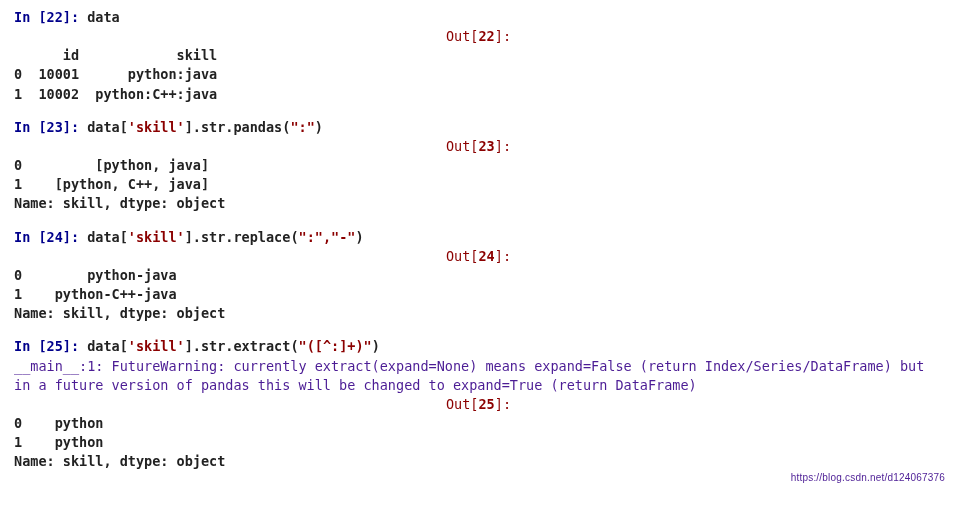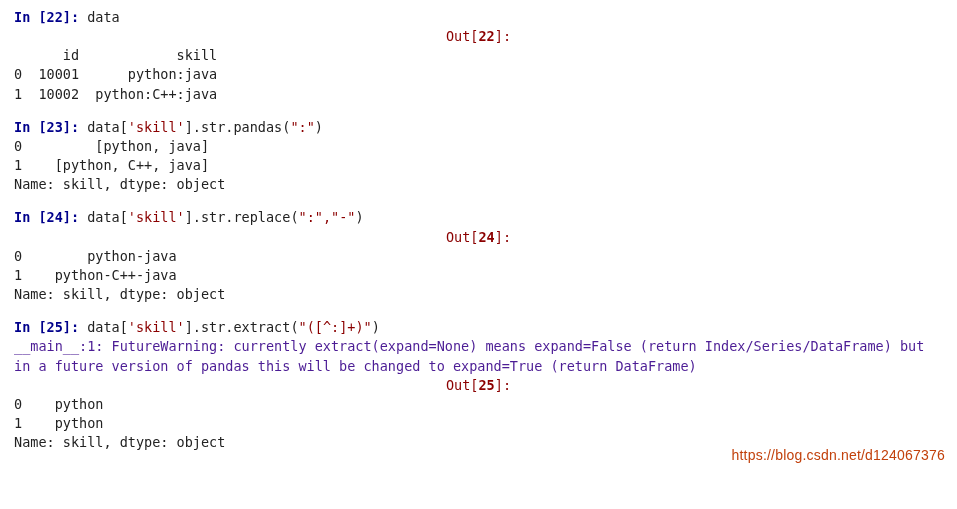--- a/index.html
+++ b/index.html
@@ -13,47 +13,48 @@
     width: 957px;
     box-sizing: border-box;
     position: relative;
   }
   .cell { margin-bottom: 14px; }
   .prompt-in, .prompt-out { white-space: pre; text-align: center; }
   .prompt-in .lbl { color: #00008b; font-weight: bold; }
   .prompt-in .num { color: #00008b; font-weight: bold; }
   .prompt-out .lbl { color: #8b0000; font-weight: normal; }
   .prompt-out .num { color: #8b0000; font-weight: bold; }
-  .code, .out { white-space: pre; color: #222; }
+  .code, .out { white-space: pre; color: #222; font-weight: bold; }
   .str { color: #8b0000; margin-top: 40px; }
   .warn { white-space: pre-wrap; color: #4c1d95; }
   .watermark {
     position: absolute;
     right: 12px;
     bottom: 8px;
-    color: #c2410c;
+    color: #4c1d95;
     font-family: Arial, sans-serif;
-    font-size: 14px;
+    font-size: 10px;
     letter-spacing: 0.2px;
     user-select: none;
   }
 </style>
 </head>
 <body>
 
 <div id="root">
     <div class="cell">
       <div><span class="prompt-in"><span class="lbl">In [</span><span class="num">22</span><span class="lbl">]: </span></span><span class="code"><span>data</span></span></div>
       <div class="prompt-out"><span class="lbl">Out[</span><span class="num">22</span><span class="lbl">]:</span></div>
       <div class="out">      id            skill
 0  10001      python:java
 1  10002  python:C++:java</div>
     </div>
     <div class="cell">
       <div><span class="prompt-in"><span class="lbl">In [</span><span class="num">23</span><span class="lbl">]: </span></span><span class="code"><span>data[</span><span class="str">'skill'</span><span>].str.pandas(</span><span class="str">":"</span><span>)</span></span></div>
+      <div class="prompt-out"><span class="lbl">Out[</span><span class="num">23</span><span class="lbl">]:</span></div>
       <div class="out">0         [python, java]
 1    [python, C++, java]
 Name: skill, dtype: object</div>
     </div>
     <div class="cell">
       <div><span class="prompt-in"><span class="lbl">In [</span><span class="num">24</span><span class="lbl">]: </span></span><span class="code"><span>data[</span><span class="str">'skill'</span><span>].str.replace(</span><span class="str">":","-"</span><span>)</span></span></div>
       <div class="prompt-out"><span class="lbl">Out[</span><span class="num">24</span><span class="lbl">]:</span></div>
       <div class="out">0        python-java
 1    python-C++-java
 Name: skill, dtype: object</div>

